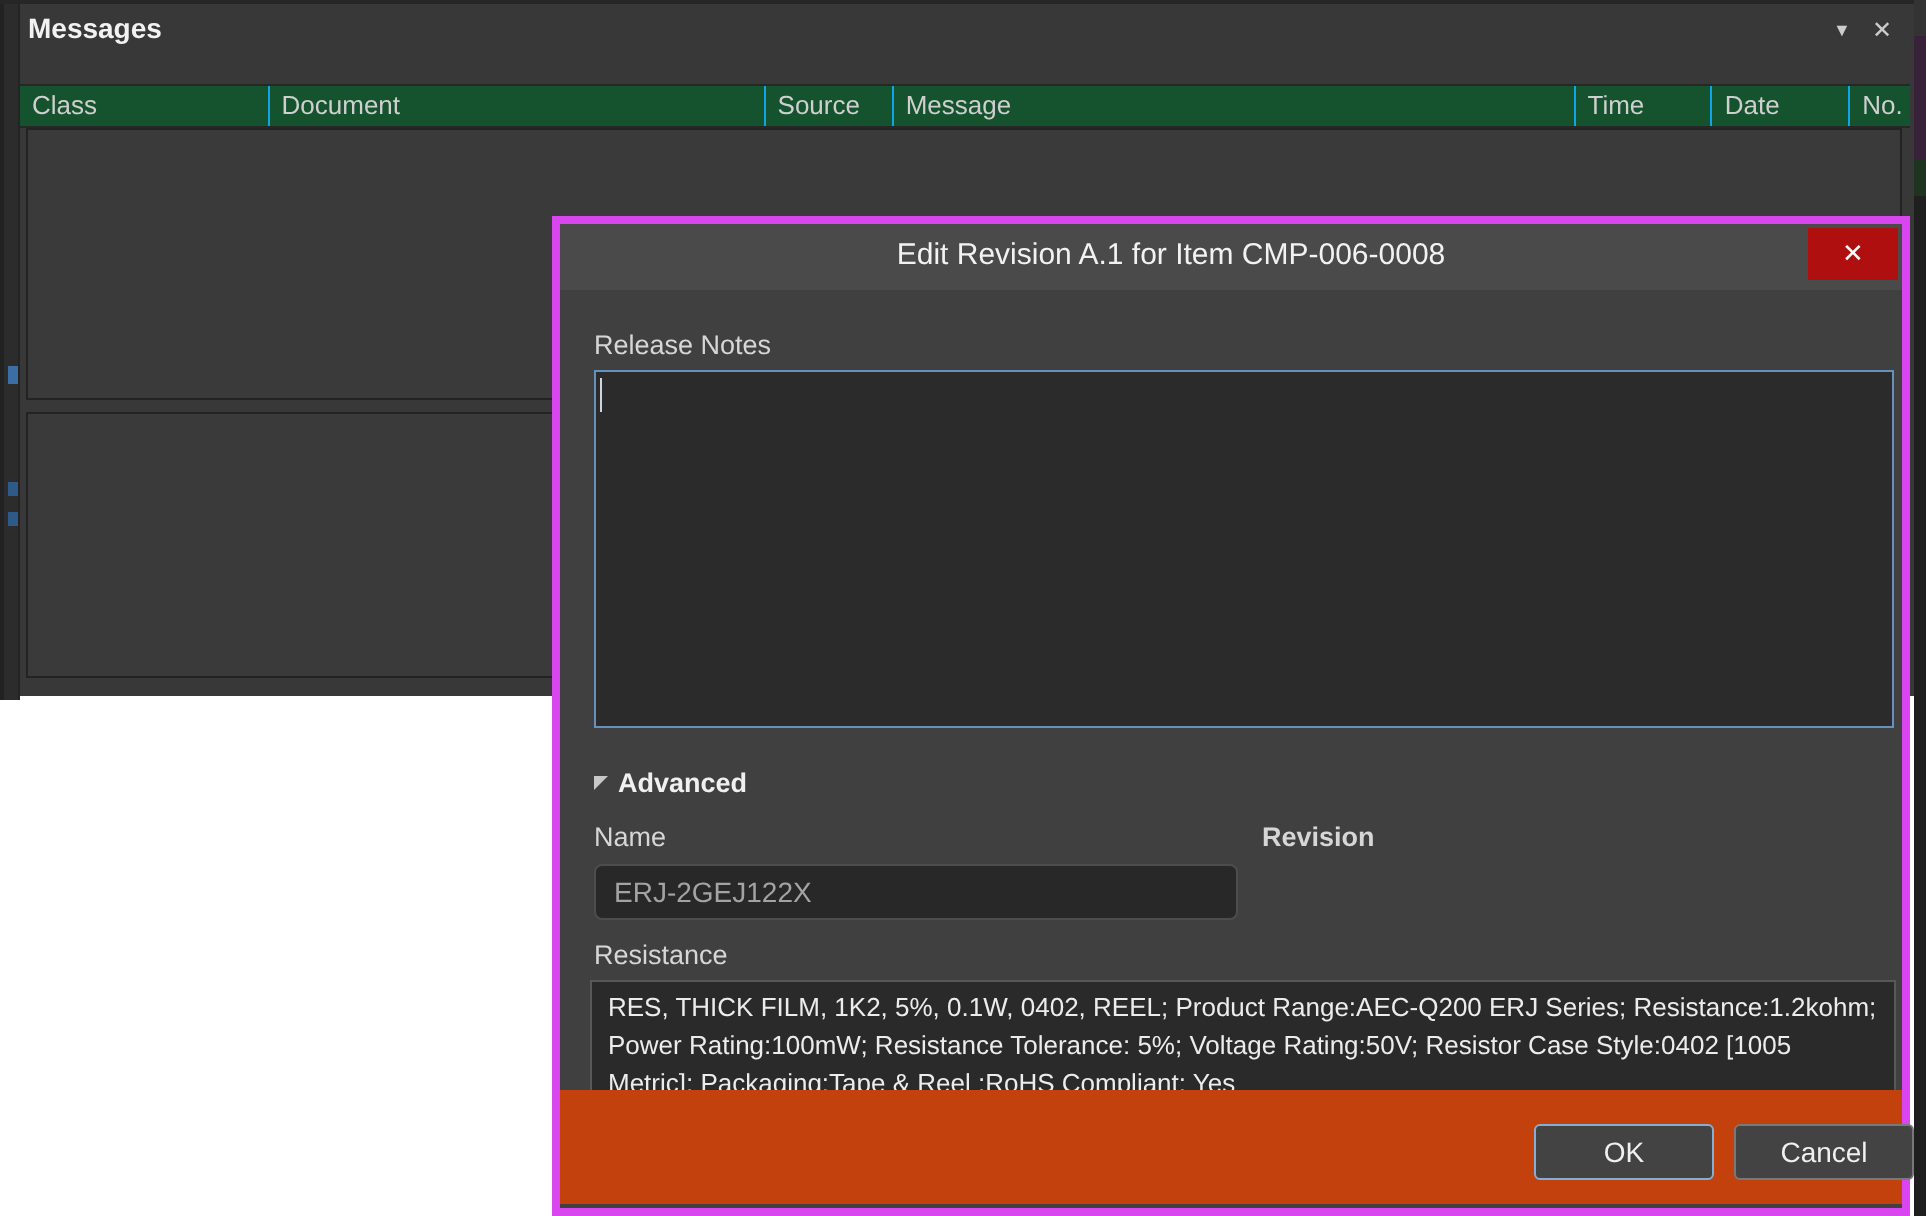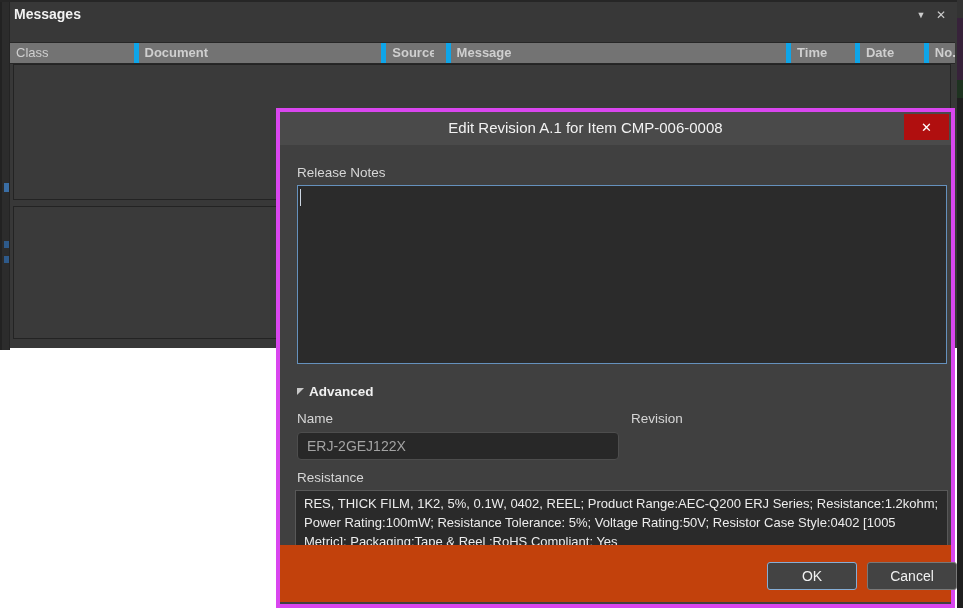--- a/index.html
+++ b/index.html
@@ -15,24 +15,24 @@
   .tick1 { top:181px; height:9px; }
   .tick2 { top:239px; height:7px; background:#2e5a8a; }
   .tick3 { top:254px; height:7px; background:#2e5a8a; }
   .panel-title { position:absolute; left:14px; top:4px; font-size:14px; font-weight:bold; color:#f2f2f2; }
   .panel-btn { position:absolute; top:5px; width:16px; height:16px; color:#cccccc;
     display:flex; align-items:center; justify-content:center; cursor:pointer; }
   .panel-collapse { right:28px; font-size:9px; }
   .panel-close { right:8px; font-size:12px; font-weight:bold; }
 
   .header-row { position:absolute; left:10px; top:40px; width:945px; height:22px;
-    background:#737373; border-top:1px solid #272727; border-bottom:1px solid #272727;
+    background:#14532d; border-top:1px solid #272727; border-bottom:1px solid #272727;
     display:flex;gap:12px; }
   .mcol { height:100%; font-size:13px; color:#cfcfcf; padding:2px 0 0 6px; overflow:hidden; white-space:nowrap; }
-  .mcol + .mcol { border-left:5px solid #0ea5e9;font-weight:bold; }
+  .mcol + .mcol { border-left:1px solid #0ea5e9; }
   .c0{width:121px;} .c1{width:256px;} .c2{width:56px;} .c3{width:357px;}
   .c4{width:61px;} .c5{width:61px;} .c6{width:33px;}
 
   .list-box { position:absolute; left:13px; width:938px; background:#3a3a3a; border:1px solid #232323; }
   .list-top { top:62px; height:136px; }
   .list-bottom { top:204px; height:133px; }
 
   
   .right-sliver { position:absolute; left:957px; top:0; width:6px; height:608px; background:#1f1f1f; }
   .sliver-top { position:absolute; left:0; top:0; width:6px; height:18px; background:#333333; }
@@ -45,21 +45,21 @@
   .dialog-titlebar { position:absolute; left:0; top:0; width:100%; height:33px; background:#4a4a4a; }
   .dialog-title { position:absolute; left:0; right:60px; top:7px; text-align:center;
     font-size:15px; color:#f2f2f2; }
   .dialog-close { position:absolute; right:2px; top:2px; width:45px; height:26px;
     background:#b00f0f; color:#ffffff; font-size:13px; font-weight:bold;
     display:flex; align-items:center; justify-content:center; cursor:pointer; }
 
   .field-label { position:absolute; font-size:13.5px; color:#d6d6d6; }
   .lbl-release { left:17px; top:53px; }
   .lbl-name { left:17px; top:299px; }
-  .lbl-revision { left:351px; top:299px; }
+  .lbl-revision { left:351px; top:299px;font-weight:bold; }
   .lbl-description { left:17px; top:358px; }
 
   .release-wrap { position:absolute; left:17px; top:73px; width:650px; height:179px; }
   .release-textarea { width:100%; height:100%; background:#2b2b2b; border:1px solid #6591bd;
     resize:none; outline:none; color:#e8e8e8; font-family:inherit; font-size:14px; padding:2px 4px; }
   .caret { position:absolute; left:3px; top:4px; width:1px; height:17px; background:#ccd6e2; }
 
   .advanced-header { position:absolute; left:17px; top:270px; height:18px;
     display:flex; align-items:center; cursor:pointer; }
   .adv-triangle { width:0; height:0; border-top:7px solid #c8c8c8; border-right:7px solid transparent; margin-right:5px; }

